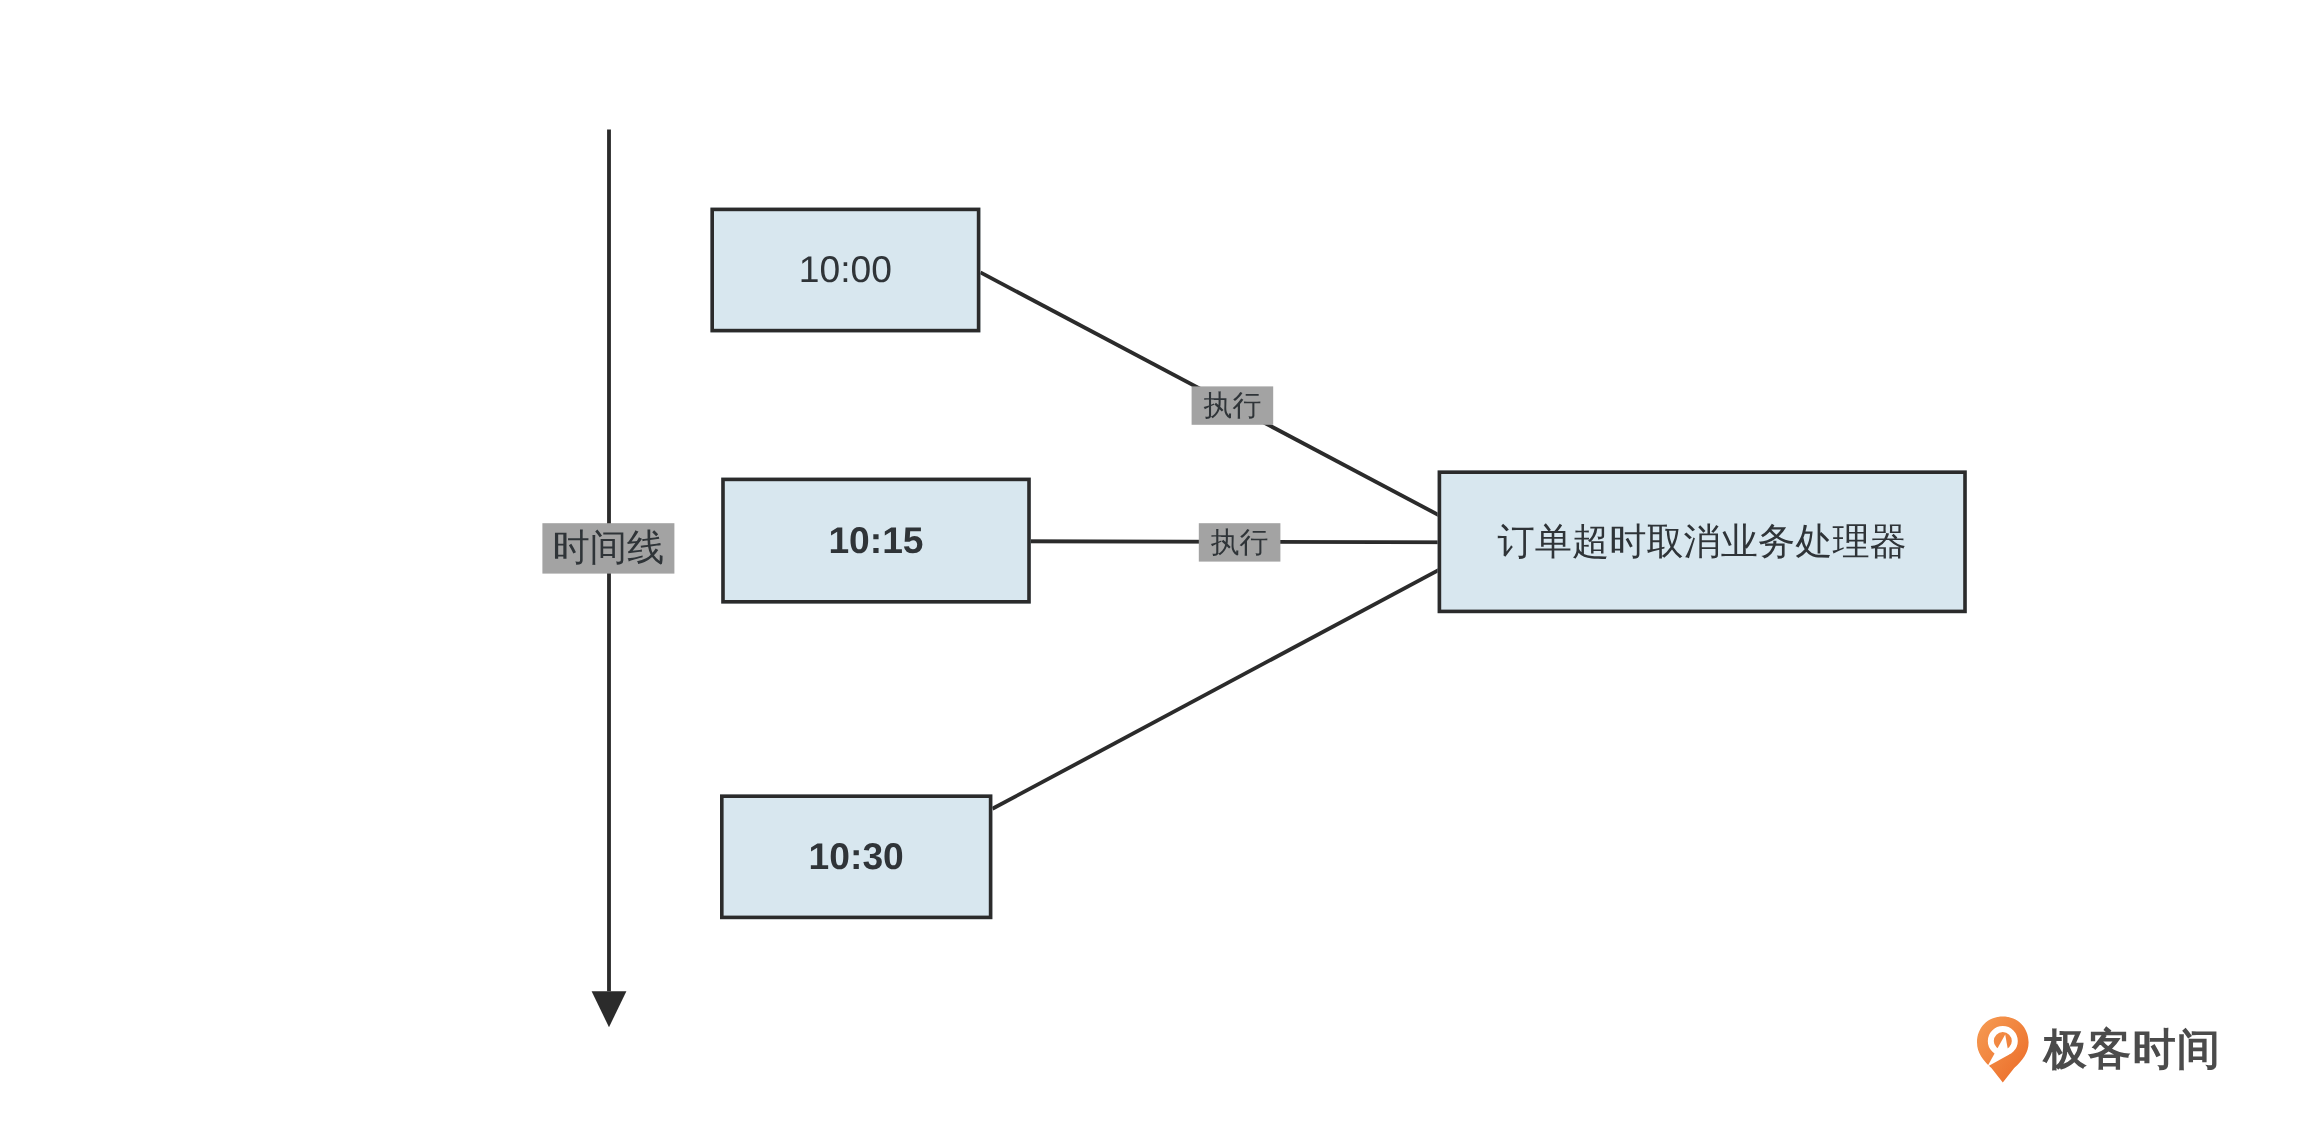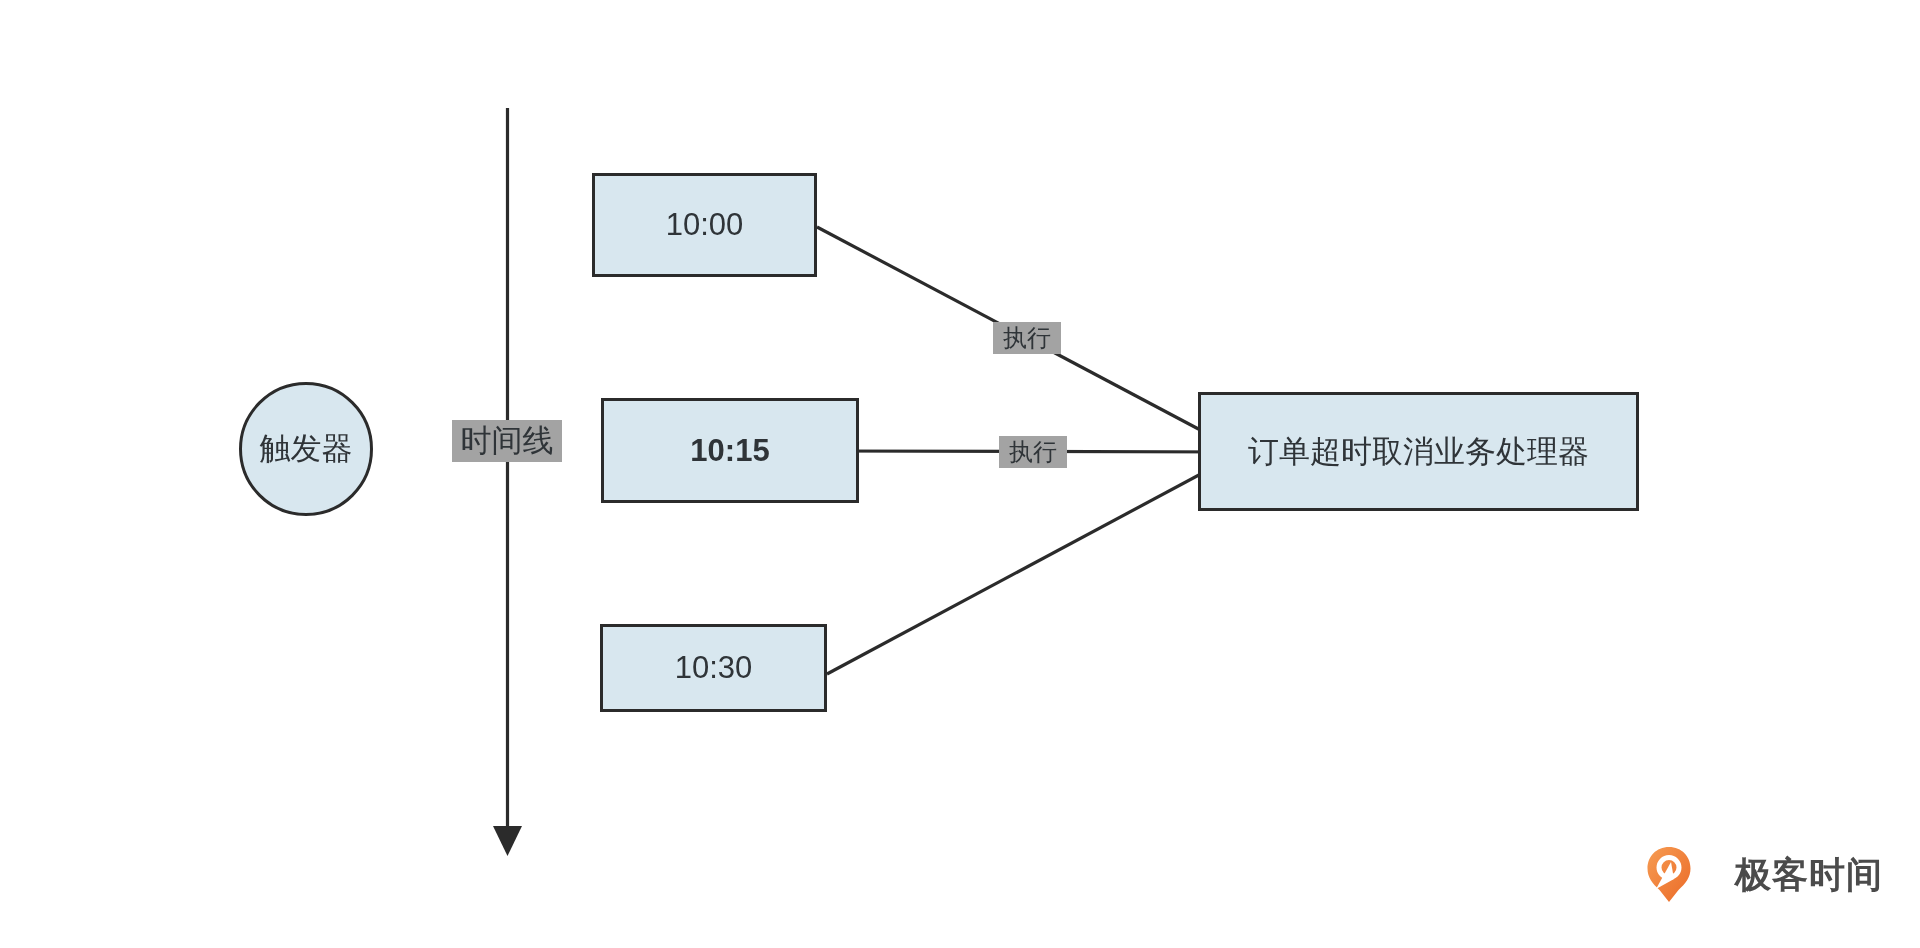--- a/index.html
+++ b/index.html
@@ -47,21 +47,20 @@
     position:absolute;
     left:1645px;top:846px;
     display:flex;align-items:center;gap:10px;
   }
   .brand-text{
     font-size:36px;
     font-weight:600;
     color:var(--brand-text);
     letter-spacing:1px;
     line-height:58px;
-    margin-left:32px;
   }
 </style>
 </head>
 <body>
 
 <div class="canvas">
 
   <svg class="wires" viewBox="0 0 1920 948">
     <defs>
       <marker id="arw" viewBox="0 0 30 22" markerWidth="30" markerHeight="22" refX="29" refY="11" orient="auto" markerUnits="userSpaceOnUse">
@@ -70,33 +69,30 @@
     </defs>
 
     <line x1="507.5" y1="108" x2="507.5" y2="826"></line>
     <polygon class="arrow-fill" points="493,826 522,826 507.5,856"></polygon>
 
     <line x1="817" y1="227" x2="1240" y2="451" marker-end="url(#arw)"></line>
     <line x1="827" y1="451" x2="1240" y2="452" marker-end="url(#arw)"></line>
     <line x1="827" y1="674" x2="1240" y2="453" marker-end="url(#arw)"></line>
   </svg>
 
-  <div class="node circle" style="left:239px;top:382px;width:134px;height:134px;">
-    <span>触发器</span>
-  </div>
 
-  <div class="float-label timeline-label" style="left:452px;top:420px;width:110px;height:42px;">时间线</div>
+  <div class="float-label timeline-label" style="left:452px;top:436px;width:110px;height:42px;">时间线</div>
 
   <div class="node" style="left:592px;top:173px;width:225px;height:104px;">
     <span>10:00</span>
   </div>
   <div class="node" style="left:601px;top:398px;width:258px;height:105px;font-weight:bold;">
     <span>10:15</span>
   </div>
-  <div class="node" style="left:600px;top:624px;width:227px;height:88px;">
+  <div class="node" style="left:600px;top:662px;width:227px;height:104px;font-weight:bold;">
     <span>10:30</span>
   </div>
 
   <div class="node" style="left:1198px;top:392px;width:441px;height:119px;">
     <span>订单超时取消业务处理器</span>
   </div>
 
   <div class="float-label edge-label" style="left:993px;top:322px;width:68px;height:32px;">执行</div>
   <div class="float-label edge-label" style="left:999px;top:436px;width:68px;height:32px;">执行</div>
 

